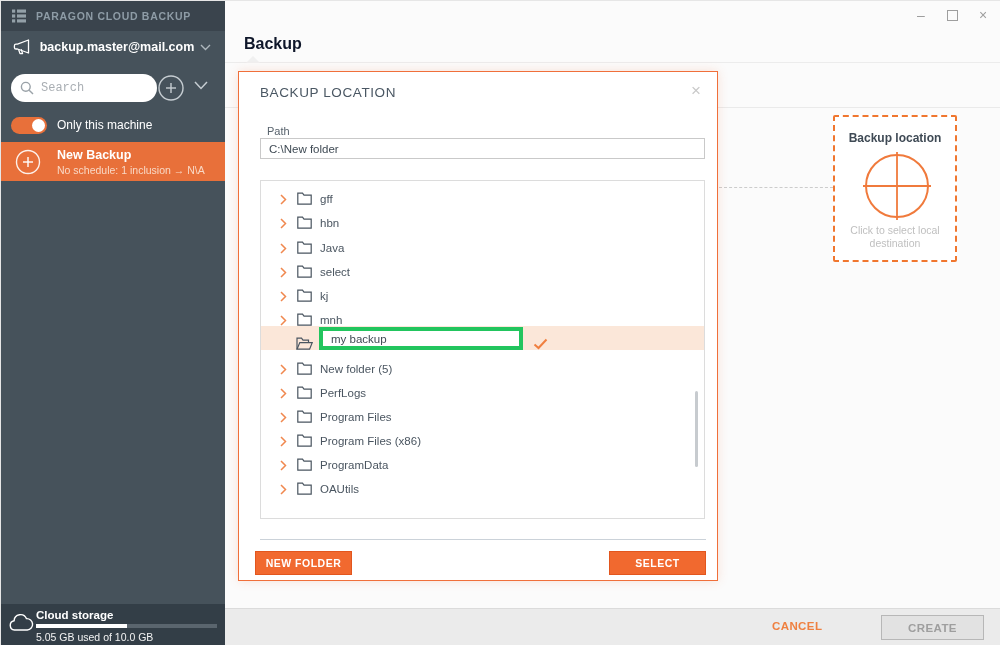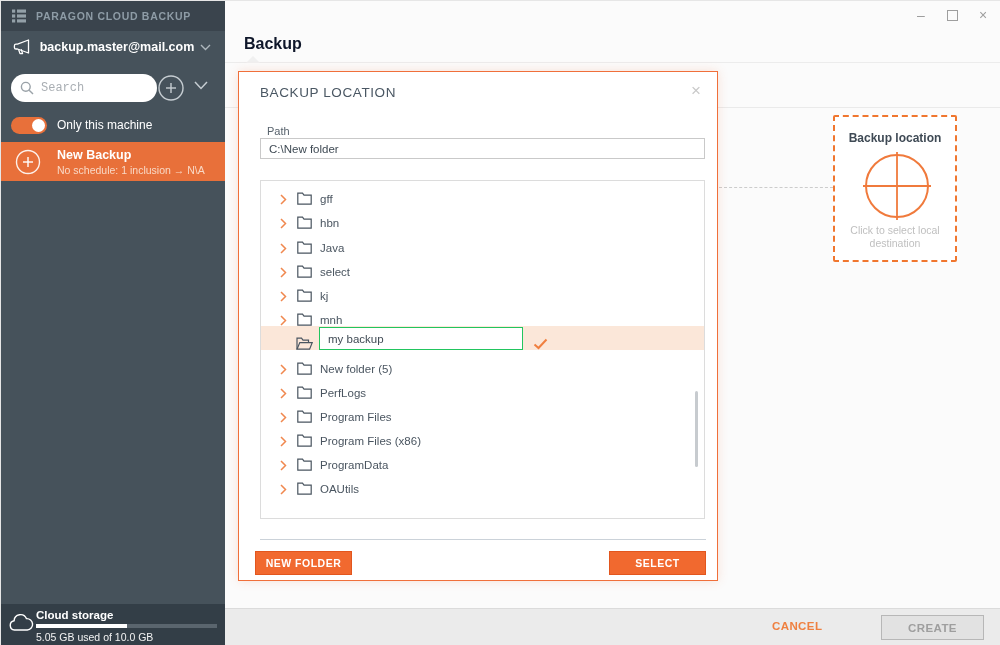--- a/index.html
+++ b/index.html
@@ -63,21 +63,21 @@
   .path-label { position:absolute; left:28px; top:53px; font-size:11px; color:#57626C; }
   .path-input { position:absolute; left:21px; top:66px; width:445px; height:21px; border:1px solid #C9C9C9; padding:0 8px; font-size:11.5px; color:#3F4A54; font-family:"Liberation Sans",sans-serif; background:#FFFFFF; }
   .tree { position:absolute; left:21px; top:108px; width:445px; height:339px; border:1px solid #DCDCDC; background:#FFFFFF; overflow:hidden; }
   .trow { display:flex; align-items:flex-end; height:24.2px; padding-left:19px; }
   .trow .chev { width:7px; margin-right:10px; flex:none; }
   .trow .chev.hidden { visibility:hidden; }
   .trow .ficon { width:15px; margin-right:8px; flex:none; }
   .trow .ficon-open { width:17px; margin-right:6px; margin-left:-1px; flex:none; }
   .tlabel { font-size:11.5px; color:#4A5560; }
   .trow.editing { background:#FBE7D9; }
-  .tinput { width:204px; height:23px; border:1px solid #22c55e; padding:0 8px; font-size:11.5px; color:#3F4A54; font-family:"Liberation Sans",sans-serif; outline:none; background:#FFF; }
+  .tinput { width:204px; height:23px; border:4px solid #22c55e; padding:0 8px; font-size:11.5px; color:#3F4A54; font-family:"Liberation Sans",sans-serif; outline:none; background:#FFF; }
   .row-check { margin-left:10px; }
   .tree-thumb { position:absolute; right:6px; top:210px; width:3px; height:76px; background:#C7CBCF; border-radius:2px; }
   .dlg-divider { position:absolute; left:21px; top:467px; width:446px; height:1px; background:#CBD2D9; }
   .dlg-btn { position:absolute; top:479px; height:24px; background:#F1692F; border:1px solid #E2561E; color:#FFFFFF; font-size:10.5px; font-weight:700; letter-spacing:.5px; font-family:"Liberation Sans",sans-serif; cursor:pointer; }
   .btn-newfolder { left:16px; width:97px; }
   .btn-select { left:370px; width:97px; }
 </style>
 </head>
 <body>
 

